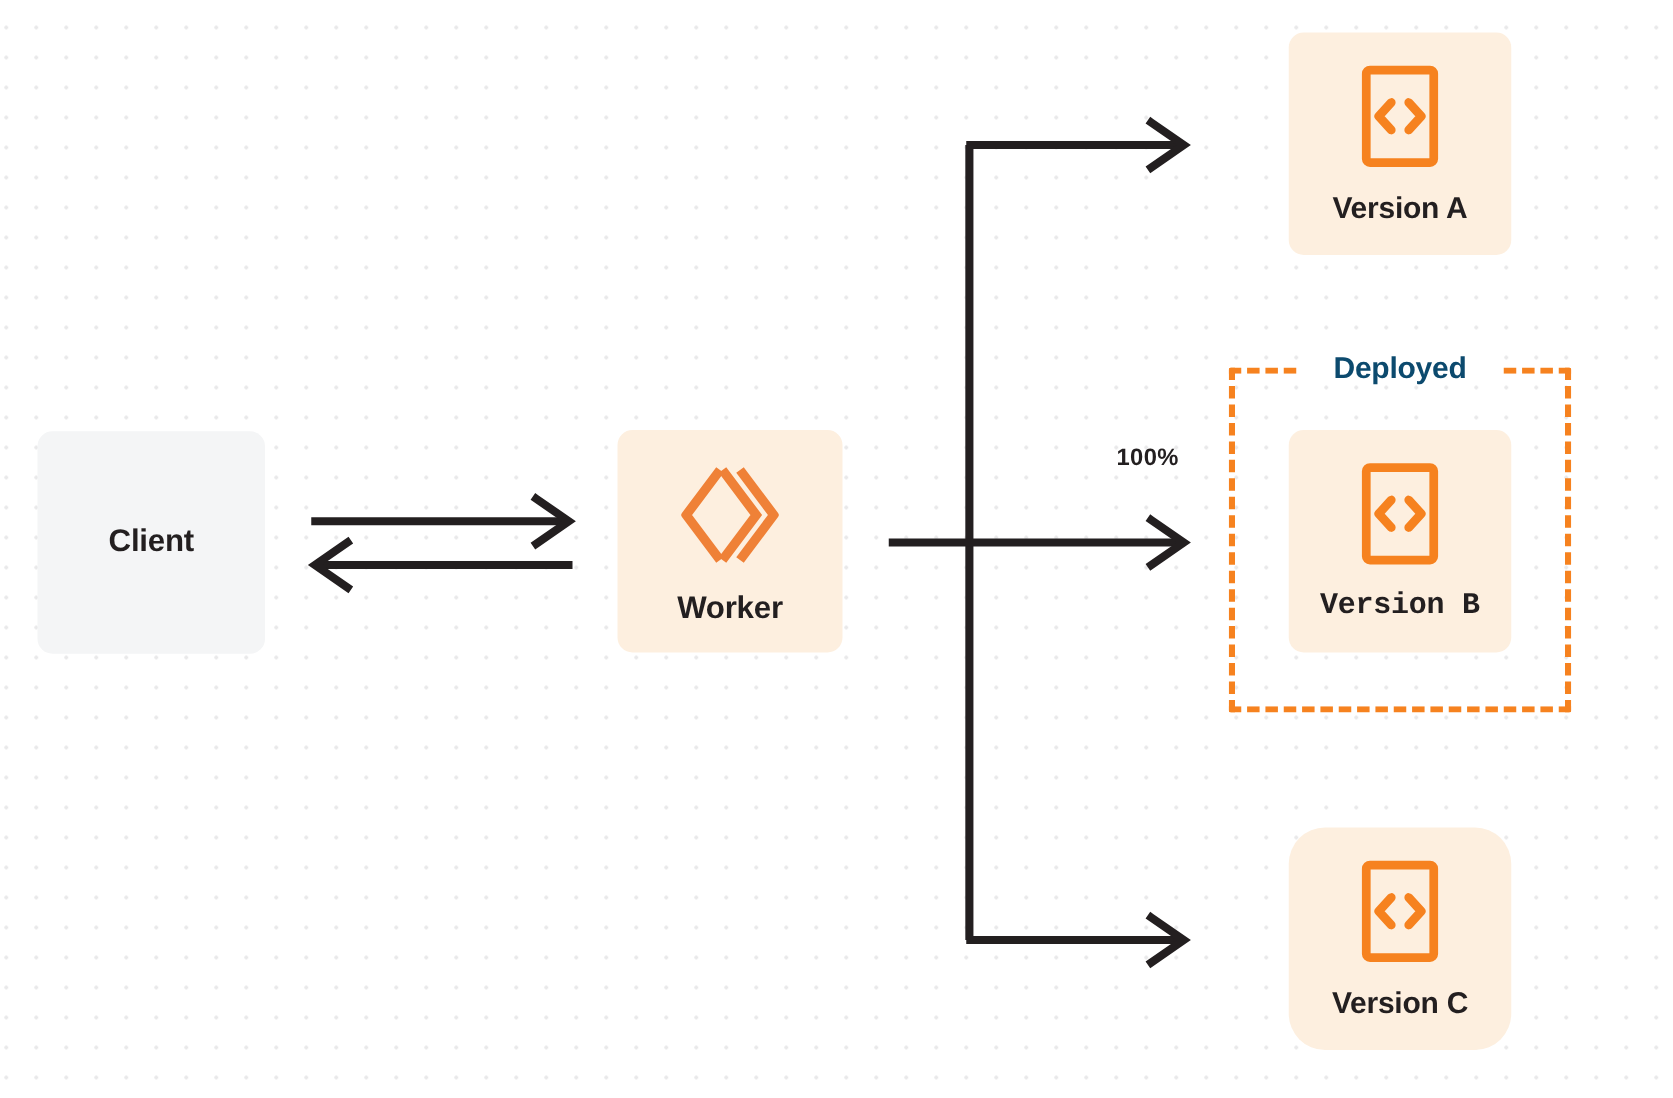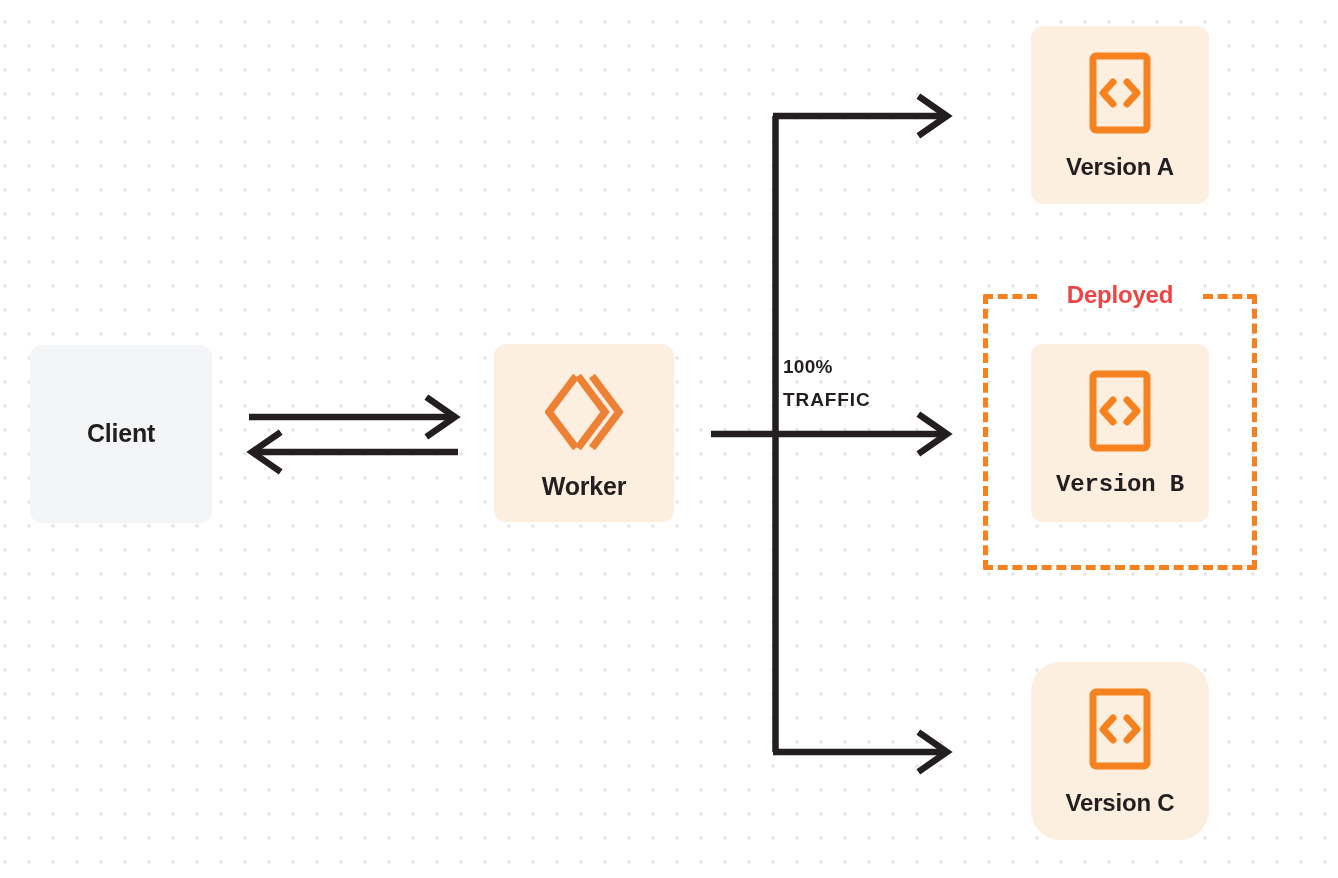--- a/index.html
+++ b/index.html
@@ -88,21 +88,21 @@
     border: 5px dashed #f6821f;
     border-radius: 2px;
   }
   #deployed-label {
     position: absolute;
     left: 1040px;
     top: 282px;
     width: 160px;
     text-align: center;
     background: #ffffff;
-    color: #ef4444;
+    color: #0c4a6e;
     font-size: 24px;
     font-weight: bold;
     line-height: 26px;
     letter-spacing: -0.2px;
     white-space: nowrap;
   }
 
   
   #connectors {
     position: absolute;
@@ -112,21 +112,21 @@
     height: 878px;
     pointer-events: none;
   }
 
   
   #traffic-label {
     position: absolute;
     left: 783px;
     top: 350px;
     width: 160px;
-    text-align: left;
+    text-align: right;
     color: #231f20;
     font-size: 19px;
     font-weight: bold;
     line-height: 33px;
     letter-spacing: 0.3px;
   }
   #traffic-label .pct { display: block; }
   #traffic-label .word { display: block; letter-spacing: 0.9px; }
 </style>
 </head>
@@ -212,16 +212,15 @@
         <rect x="4" y="4" width="54" height="74" rx="3"></rect>
         <polyline points="24,30 14,41 24,52" stroke-linecap="round"></polyline>
         <polyline points="38,30 48,41 38,52" stroke-linecap="round"></polyline>
       </svg>
     </span>
     <span class="node-label">Version C</span>
   </div>
 
   <div id="traffic-label">
     <span class="pct">100%</span>
-    <span class="word">TRAFFIC</span>
   </div>
 
 </div>
 
 </body></html>

